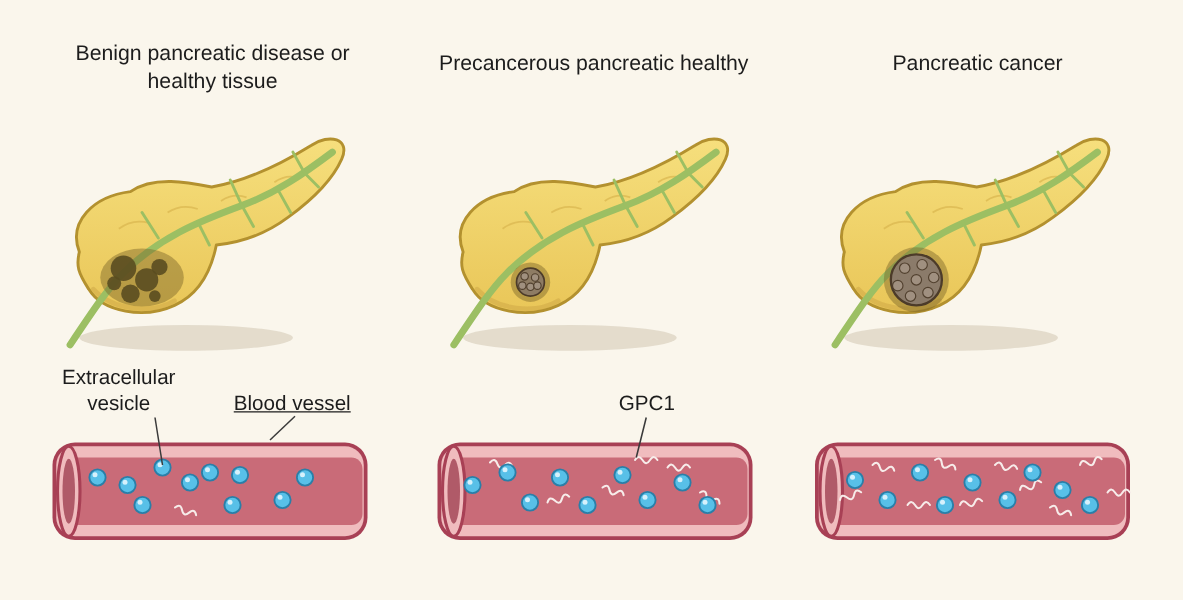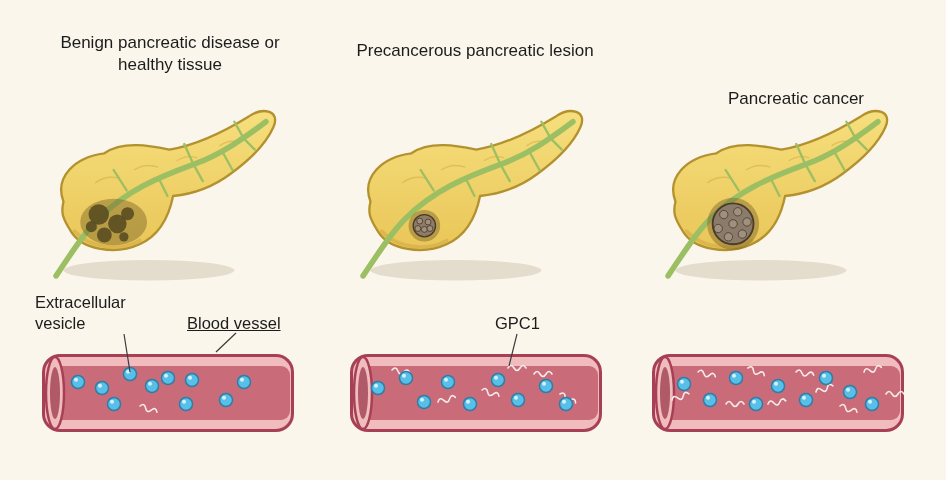--- a/index.html
+++ b/index.html
@@ -65,21 +65,21 @@
       <g>
         <ellipse class="les-halo" cx="82" cy="140" rx="36" ry="25"></ellipse>
         <circle class="les-blob" cx="66" cy="132" r="11"></circle>
         <circle class="les-blob" cx="86" cy="142" r="10"></circle>
         <circle class="les-blob" cx="72" cy="154" r="8"></circle>
         <circle class="les-blob" cx="97" cy="131" r="7"></circle>
         <circle class="les-blob" cx="58" cy="145" r="6"></circle>
         <circle class="les-blob" cx="93" cy="156" r="5"></circle>
       </g>
     </svg>
-    <div class="small-label" style="left:5px;top:292px;width:120px;text-align:left;">Extracellular vesicle</div>
+    <div class="small-label" style="left:5px;top:292px;width:120px;text-align:center;">Extracellular vesicle</div>
     <div class="small-label" style="left:157px;top:313px;text-decoration:underline;">Blood vessel</div>
     <svg style="position:absolute;left:10px;top:348px;" width="256" height="90" viewBox="0 0 256 90">
       <rect class="v-rim" x="2" y="6" width="252" height="78" rx="18"></rect>
       <rect class="v-wall" x="5" y="9" width="246" height="72" rx="15"></rect>
       <rect class="v-lumen" x="9" y="18" width="241" height="54" rx="9"></rect>
       <ellipse class="v-wall-e" cx="15" cy="45" rx="9" ry="36"></ellipse>
       <ellipse class="v-lumen-e" cx="15" cy="45" rx="5" ry="26"></ellipse>
       <g>
           <path d="M0 0 q3 -5 6 0 t6 0 t6 0" transform="translate(100 58) rotate(20)" class="squiggle"></path>
           <circle cx="38" cy="34" r="6.5" class="vesicle"></circle>
@@ -101,21 +101,21 @@
           <circle cx="186" cy="52" r="6.5" class="vesicle"></circle>
           <circle cx="184" cy="49.8" r="2" class="vesicle-hl"></circle>
           <circle cx="204" cy="34" r="6.5" class="vesicle"></circle>
           <circle cx="202" cy="31.8" r="2" class="vesicle-hl"></circle>
         </g>
     </svg>
   </section>
 
   <section class="col" style="left:330px;width:290px;">
     <div class="title" style="left:0;top:40px;width:290px;">
-      <span class="inner" style="max-width:290px;">Precancerous pancreatic lesion</span>
+      <span class="inner" style="max-width:290px;">Precancerous pancreatic healthy</span>
     </div>
     <svg style="position:absolute;left:12px;top:92px;" width="265" height="195" viewBox="0 0 280 210">
       <use href="#pancreas-base"></use>
       <g>
         <circle class="les-halo" cx="86" cy="144" r="17"></circle>
         <circle class="les-main2" cx="86" cy="144" r="12"></circle>
         <circle class="les-bump" cx="81" cy="139" r="3.2"></circle>
         <circle class="les-bump" cx="90" cy="140" r="3.2"></circle>
         <circle class="les-bump" cx="86" cy="148" r="3.2"></circle>
         <circle class="les-bump" cx="79" cy="147" r="3.2"></circle>
@@ -152,21 +152,21 @@
           <circle cx="168" cy="49.8" r="2" class="vesicle-hl"></circle>
           <circle cx="198" cy="38" r="6.5" class="vesicle"></circle>
           <circle cx="196" cy="35.8" r="2" class="vesicle-hl"></circle>
           <circle cx="218" cy="56" r="6.5" class="vesicle"></circle>
           <circle cx="216" cy="53.8" r="2" class="vesicle-hl"></circle>
         </g>
     </svg>
   </section>
 
   <section class="col" style="left:635px;width:290px;">
-    <div class="title" style="left:16px;top:40px;width:290px;margin-top:48px;">
+    <div class="title" style="left:2px;top:40px;width:290px;">
       <span class="inner">Pancreatic cancer</span>
     </div>
     <svg style="position:absolute;left:12px;top:92px;" width="265" height="195" viewBox="0 0 280 210">
       <use href="#pancreas-base"></use>
       <g>
         <circle class="les-halo" cx="90" cy="142" r="28"></circle>
         <circle class="les-main3" cx="90" cy="142" r="22"></circle>
         <circle class="les-bump" cx="80" cy="132" r="4.5"></circle>
         <circle class="les-bump" cx="95" cy="129" r="4.5"></circle>
         <circle class="les-bump" cx="105" cy="140" r="4.5"></circle>

